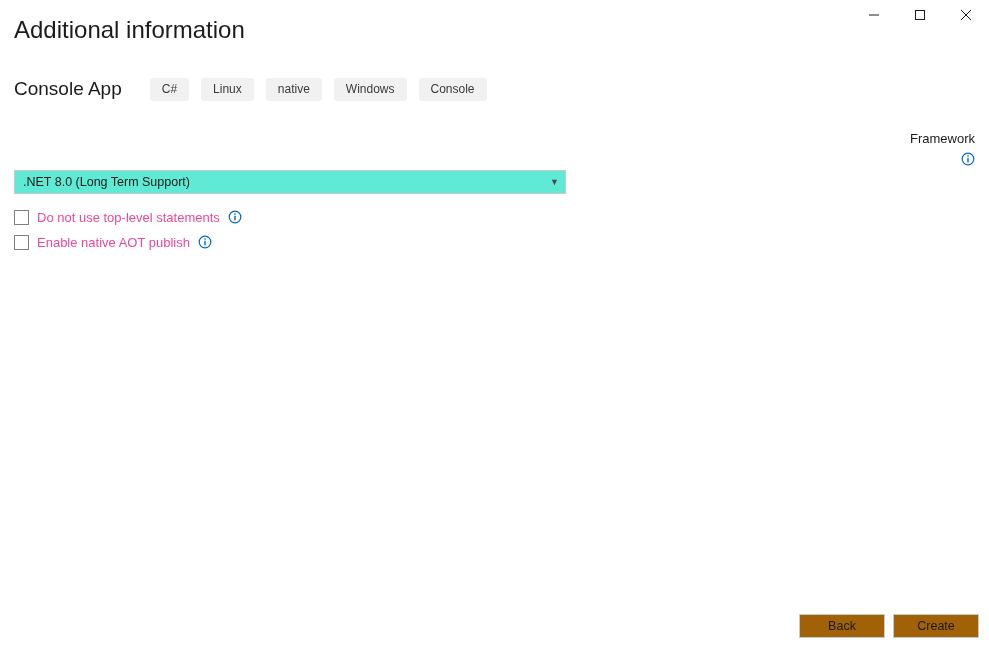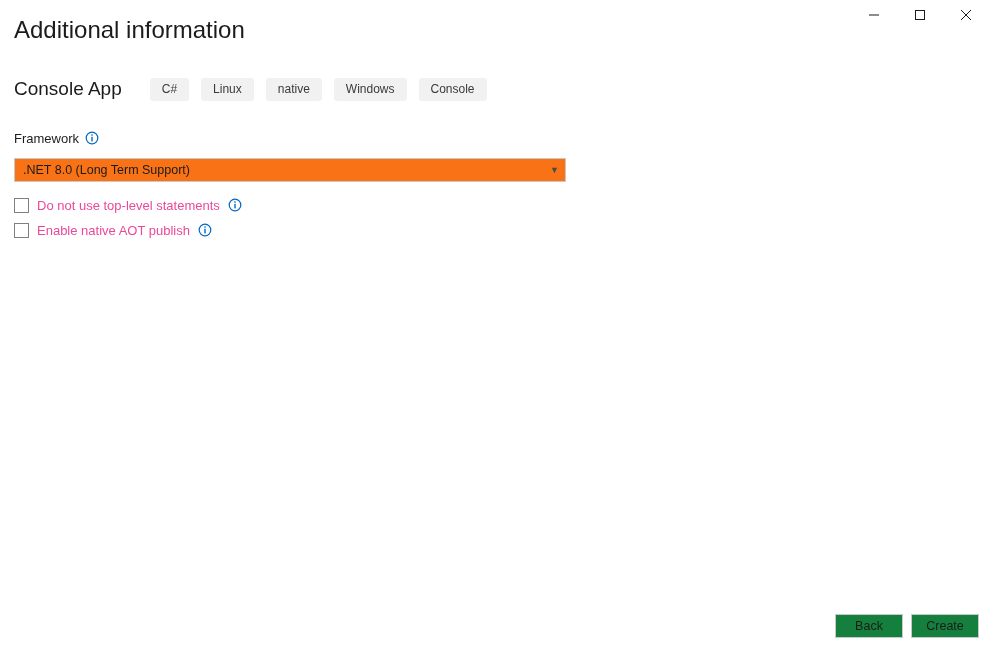--- a/index.html
+++ b/index.html
@@ -58,41 +58,42 @@
     .tag {
       background: #f1f1f1;
       color: #3a3a3a;
       font-size: 12px;
       padding: 3px 12px;
       border-radius: 3px;
       line-height: 1.4;
     }
     .field-label-row {
       display: flex;
-      align-items: center;
+      align-items: flex-end;
       gap: 6px;
-      margin-bottom: 12px;
+      margin-bottom: 4px;
+      flex-direction: column;
     }
     .field-label {
       font-size: 13px;
       color: #1b1b1b;
     }
     .info-icon {
       width: 14px;
       height: 14px;
       display: inline-flex;
       align-items: center;
       justify-content: center;
     }
     .info-icon svg { display: block; }
     .dropdown {
       width: 552px;
       height: 24px;
       border: 1px solid #c9c9c9;
-      background: #f97316;
+      background: #5eead4;
       display: flex;
       align-items: center;
       justify-content: space-between;
       padding: 0 6px 0 8px;
       font-size: 12.5px;
       color: #1b1b1b;
       cursor: pointer;
       margin-bottom: 16px;
     }
     .dropdown .chev {
@@ -118,24 +119,24 @@
       color: #ec4899;
     }
     .footer {
       position: absolute;
       bottom: 10px;
       right: 10px;
       display: flex;
       gap: 8px;
     }
     .btn {
-      width: 68px;
+      width: 86px;
       height: 24px;
       border: 1px solid #c9c9c9;
-      background: #15803d;
+      background: #a16207;
       font-size: 12.5px;
       color: #1b1b1b;
       cursor: pointer;
       display: flex;
       align-items: center;
       justify-content: center;
     }
   </style>
 </head>
 <body>

